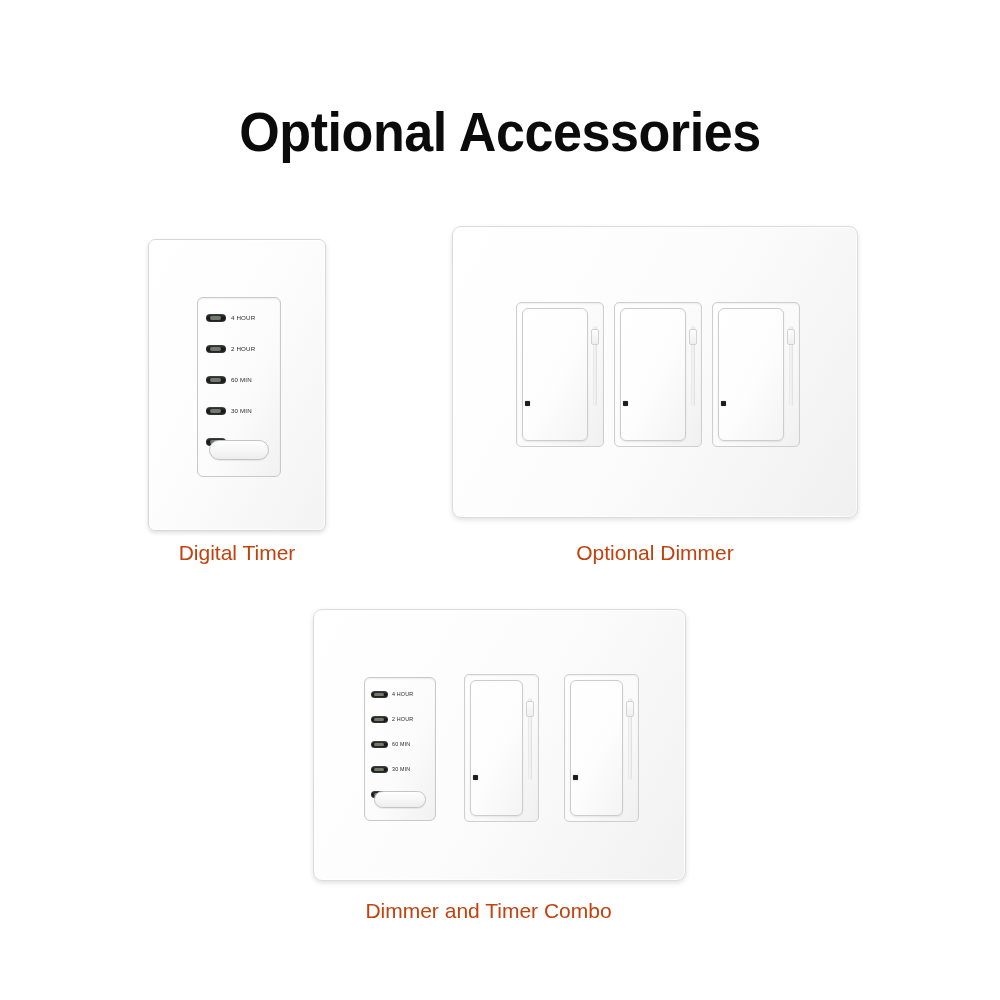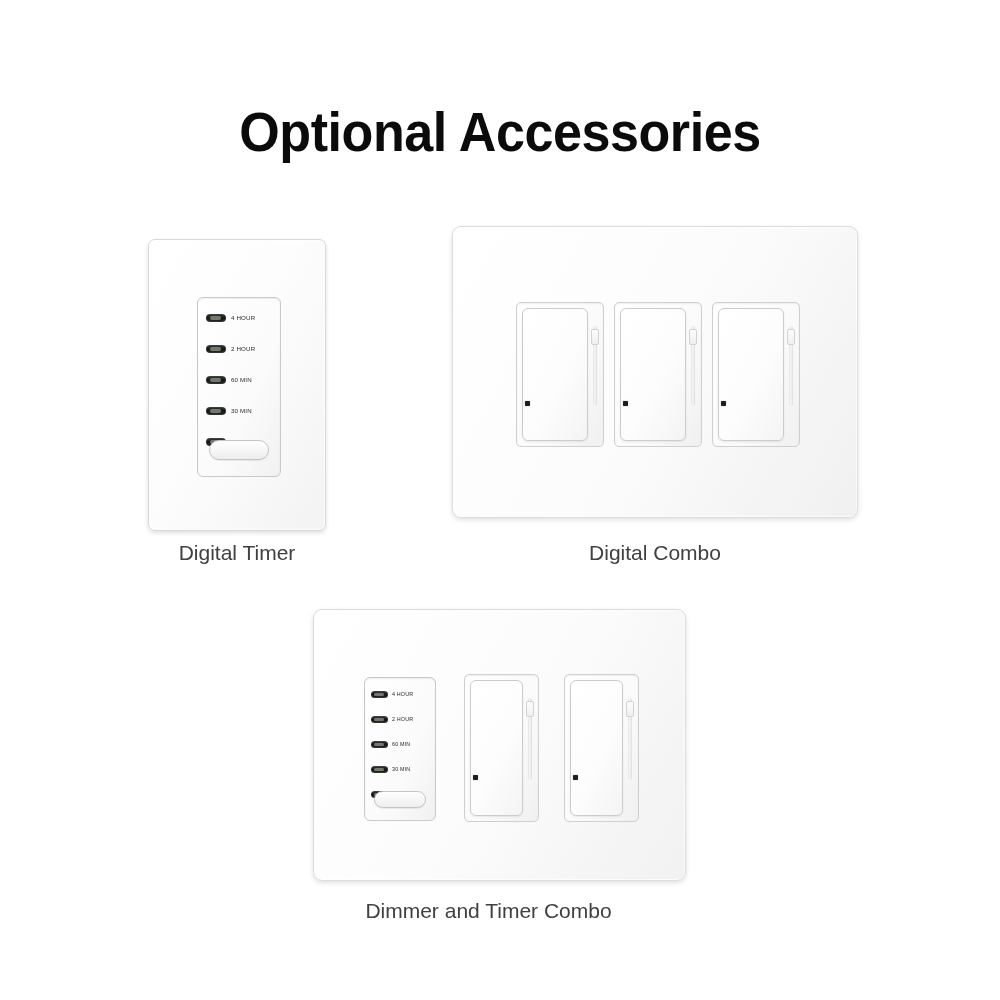--- a/index.html
+++ b/index.html
@@ -29,21 +29,21 @@
     line-height: 1.05;
     transform: scaleX(0.93);
     transform-origin: center top;
   }
 
   
   .caption {
     position: absolute;
     font-size: 21px;
     font-weight: normal;
-    color: #404040;
+    color: #c2410c;
     text-align: center;
     white-space: nowrap;
   }
 
   
   .timer-plate {
     position: absolute;
     left: 148px;
     top: 239px;
     width: 178px;
@@ -268,21 +268,21 @@
   </div>
 
   <div class="gang" style="left:259px; top:75px; width:88px; height:145px;">
     <div class="rocker"></div>
     <div class="slider-track"></div>
     <div class="slider-thumb"></div>
     <div class="gang-led"></div>
   </div>
 </div>
 
-<div class="caption" style="left:452px; top:541px; width:406px;">Digital Combo</div>
+<div class="caption" style="left:452px; top:541px; width:406px;">Optional Dimmer</div>
 
 <div class="combo-plate">
 
   <div class="combo-timer-module">
     <div class="led-row" style="top:13px;">
       <span class="led"></span>
       <span class="led-label">4 HOUR</span>
     </div>
     <div class="led-row" style="top:38px;">
       <span class="led"></span>

